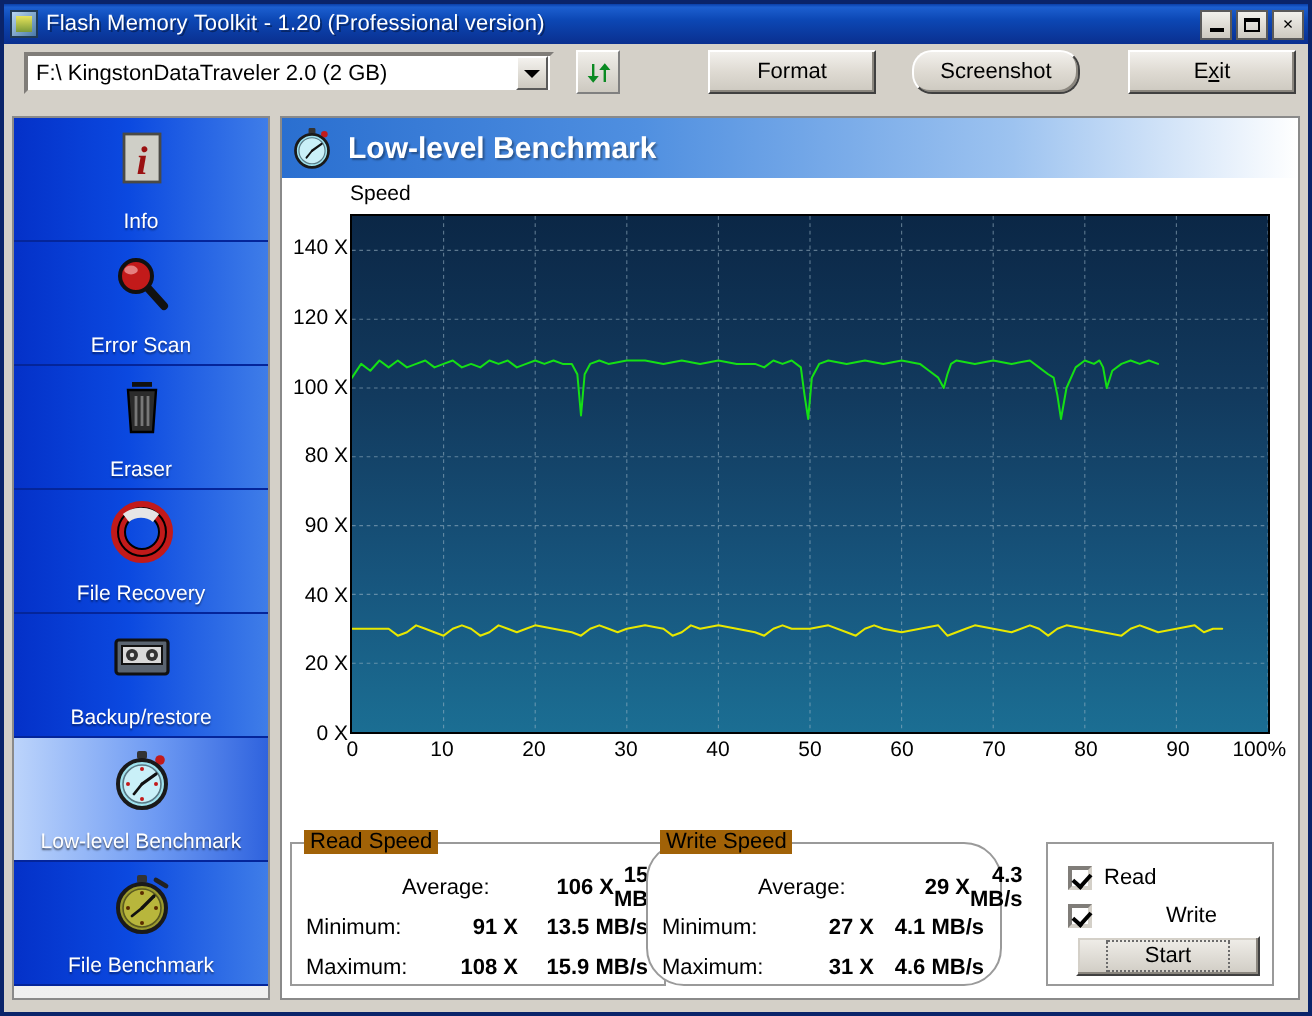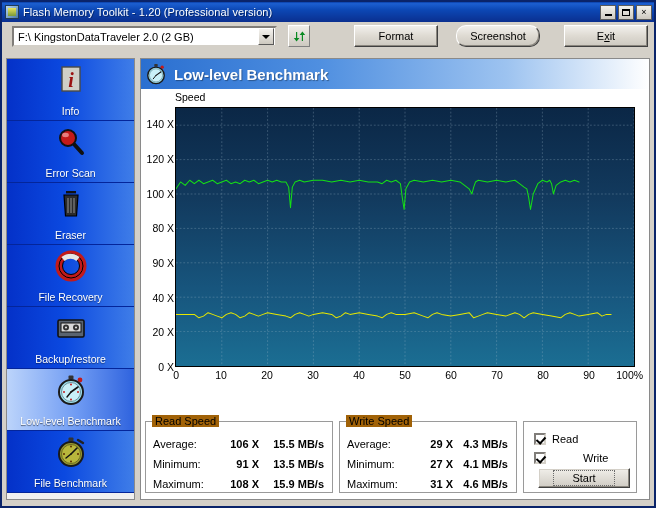--- a/index.html
+++ b/index.html
@@ -87,27 +87,27 @@
          transform:translateY(-50%);white-space:nowrap;}
   .yticks{position:absolute;left:0;top:18px;width:33px;bottom:22px;}
   .xticks{position:absolute;left:34px;right:14px;bottom:6px;height:14px;}
   .xtick{position:absolute;font-size:10.5px;color:#000;transform:translateX(-50%);white-space:nowrap;top:0;}
 
   
   .results{position:absolute;left:0;right:0;bottom:0;height:82px;}
   .group{position:absolute;top:4px;height:72px;border:1px solid #9a9a9a;box-sizing:border-box;background:#fff;}
   .group-title{position:absolute;top:-7px;left:6px;background:#a16207;padding:0 3px;font-size:11px;color:#000;}
   #grp-read{left:4px;width:188px;}
-  #grp-write{left:198px;width:178px;}
+  #grp-write{left:182px;width:178px;border-radius:19px;}
   #grp-opts{left:382px;right:12px;padding-left:40px;}
   .row{position:absolute;left:7px;right:6px;height:20px;display:flex;align-items:center;font-size:11px;color:#000;}
   .row .lab{width:62px;flex:0 0 auto;}
   .row .v1{width:44px;flex:0 0 auto;text-align:right;font-weight:bold;}
   .row .v2{flex:1 1 auto;text-align:right;font-weight:bold;padding-right:2px;}
-  .r0{top:12px;} .r1{top:32px;} .r2{top:52px;}
+  .r0{top:12px;margin-left:48px;} .r1{top:32px;} .r2{top:52px;}
 
   .cbrow{position:absolute;left:10px;height:16px;display:flex;align-items:center;font-size:11px;color:#000;}
   .cb0{top:9px;} .cb1{top:28px;gap:31px;}
   .cbox{width:12px;height:12px;background:#fff;border:2px inset #d4d0c8;box-sizing:border-box;
         margin-right:6px;position:relative;flex:0 0 auto;}
   .cbox.on:after{content:"";position:absolute;left:2px;top:0px;width:4px;height:7px;
                  border:solid #000;border-width:0 2px 2px 0;transform:rotate(42deg);}
   .startbtn{position:absolute;left:14px;top:46px;width:92px;height:20px;
             background:linear-gradient(to bottom,#f0eee9,#d0ccc4);
             border:1px solid #fff;border-right-color:#404040;border-bottom-color:#404040;

